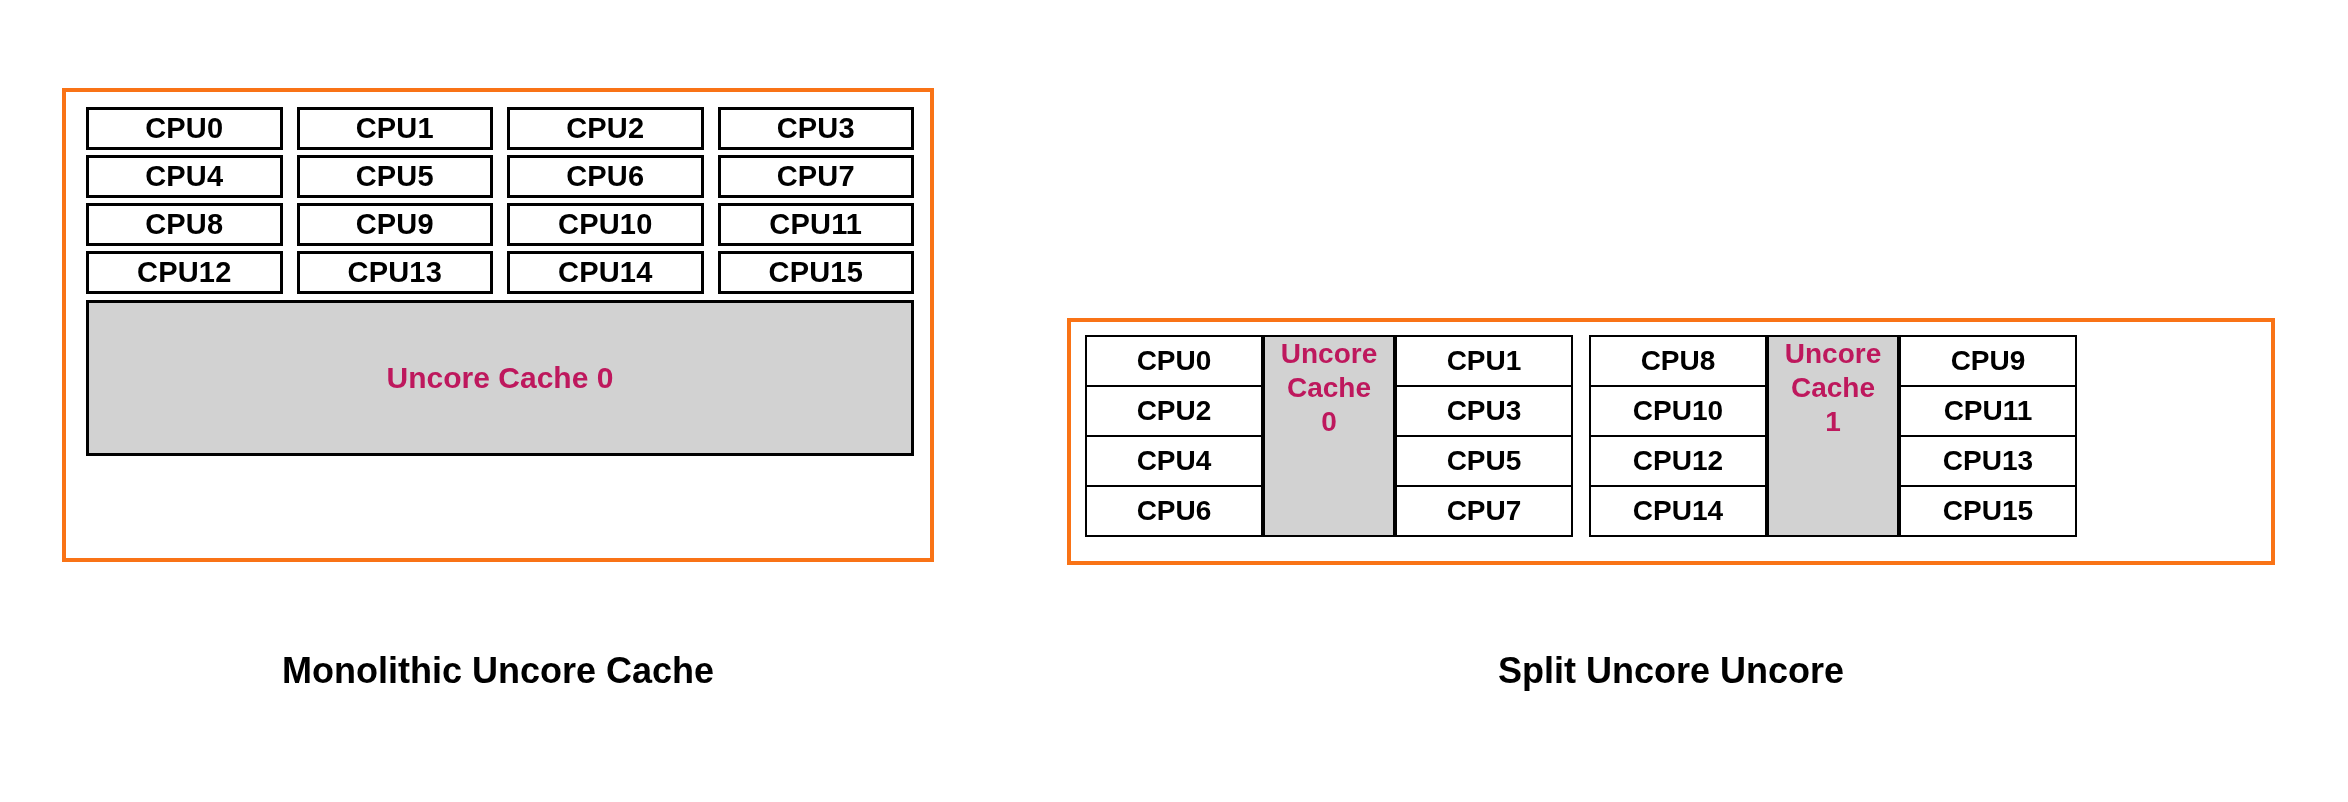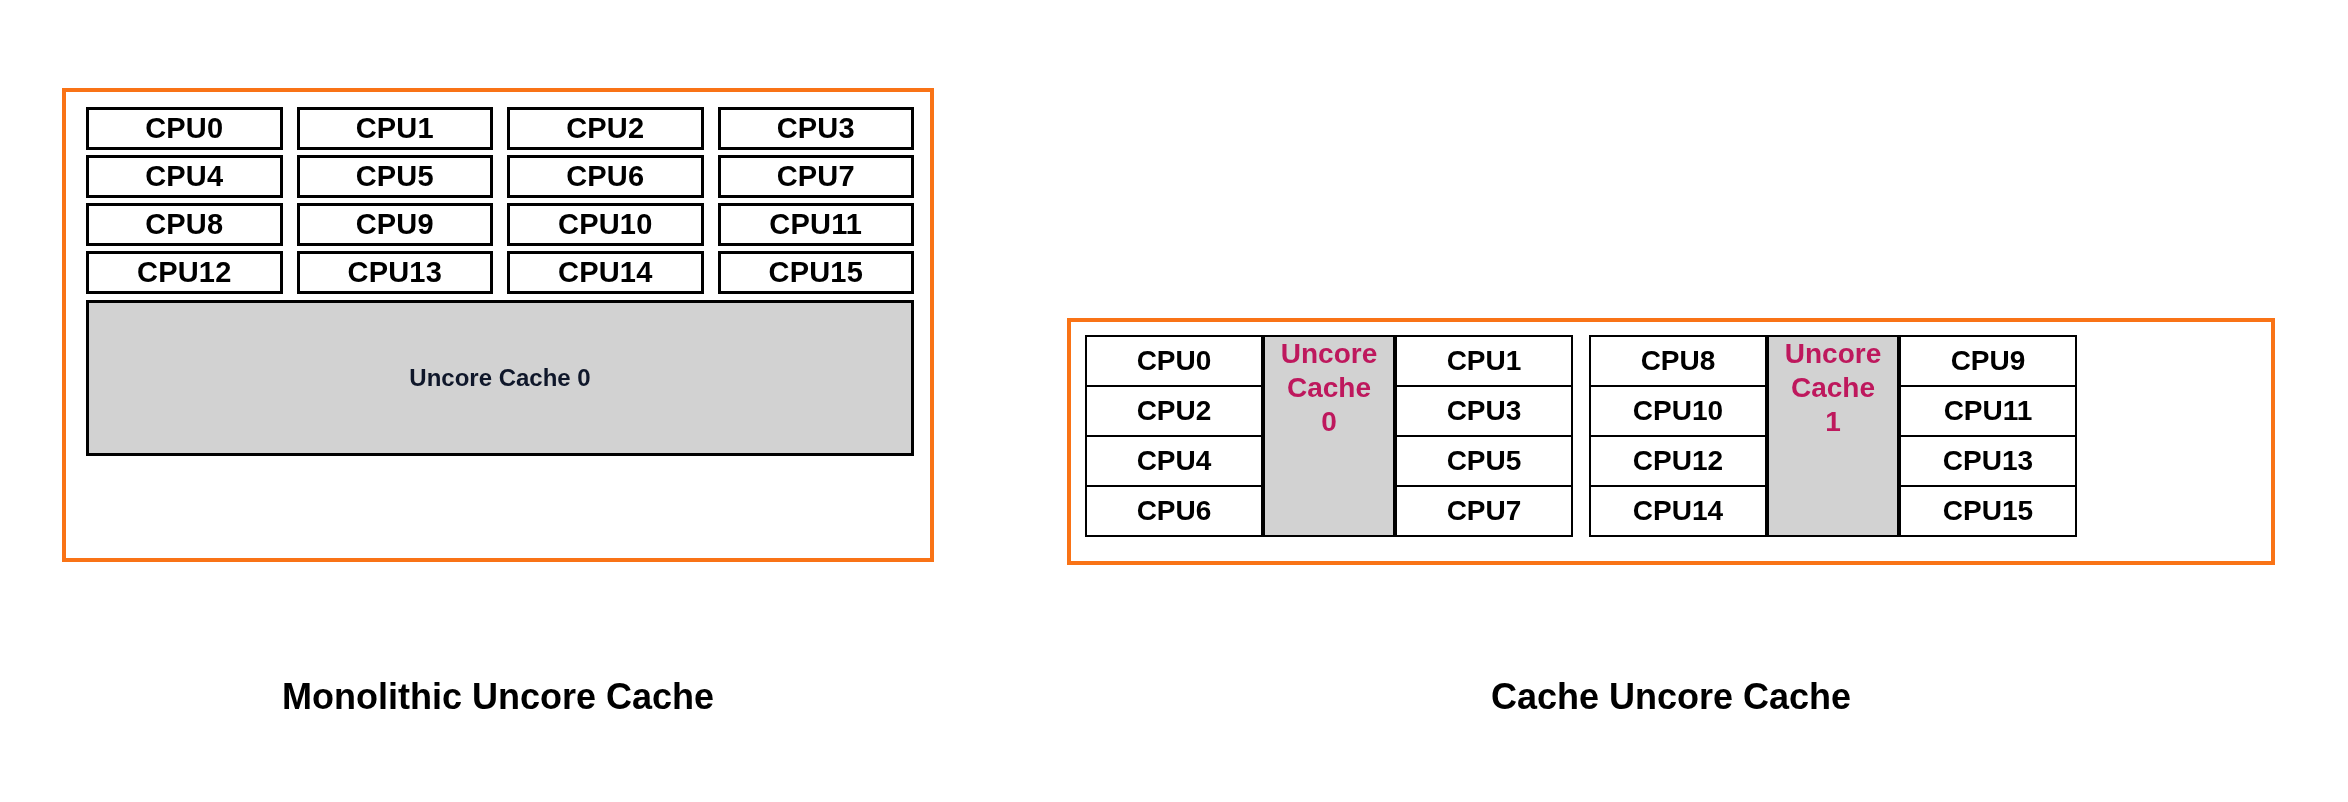--- a/index.html
+++ b/index.html
@@ -22,21 +22,20 @@
     box-sizing: border-box;
     border: 4px solid #f97316;
     background: #ffffff;
   }
   .caption {
     position: absolute;
     text-align: center;
     font-weight: bold;
     color: #000000;
     white-space: nowrap;
-    margin-top: 26px;
   }
 
   
   #figure-monolithic { position: absolute; left: 62px; top: 88px; }
 
   #monolithic-panel {
     left: 0; top: 0;
     width: 872px; height: 474px;
   }
   #monolithic-cpu-grid {
@@ -64,23 +63,23 @@
   #monolithic-cache {
     position: absolute;
     box-sizing: border-box;
     left: 20px; top: 208px;
     width: 828px; height: 156px;
     border: 3px solid #000000;
     background: #d2d2d2;
     display: flex;
     align-items: center;
     justify-content: center;
-    font-size: 24px;
-    font-weight: bold;
-    color: #0f172a;
+    font-size: 30px;
+    font-weight: bold;
+    color: #be185d;
   }
   #caption-monolithic {
     left: 62px; top: 650px;
     width: 872px;
     font-size: 36px;
   }
 
   
   #figure-split { position: absolute; left: 1067px; top: 318px; }
 
@@ -214,13 +213,13 @@
           <div class="cpu-cell">CPU11</div>
           <div class="cpu-cell">CPU13</div>
           <div class="cpu-cell">CPU15</div>
         </div>
       </div>
 
     </div>
   </div>
 </div>
 
-<div class="caption" id="caption-split">Cache Uncore Cache</div>
+<div class="caption" id="caption-split">Split Uncore Uncore</div>
 
 </body></html>

